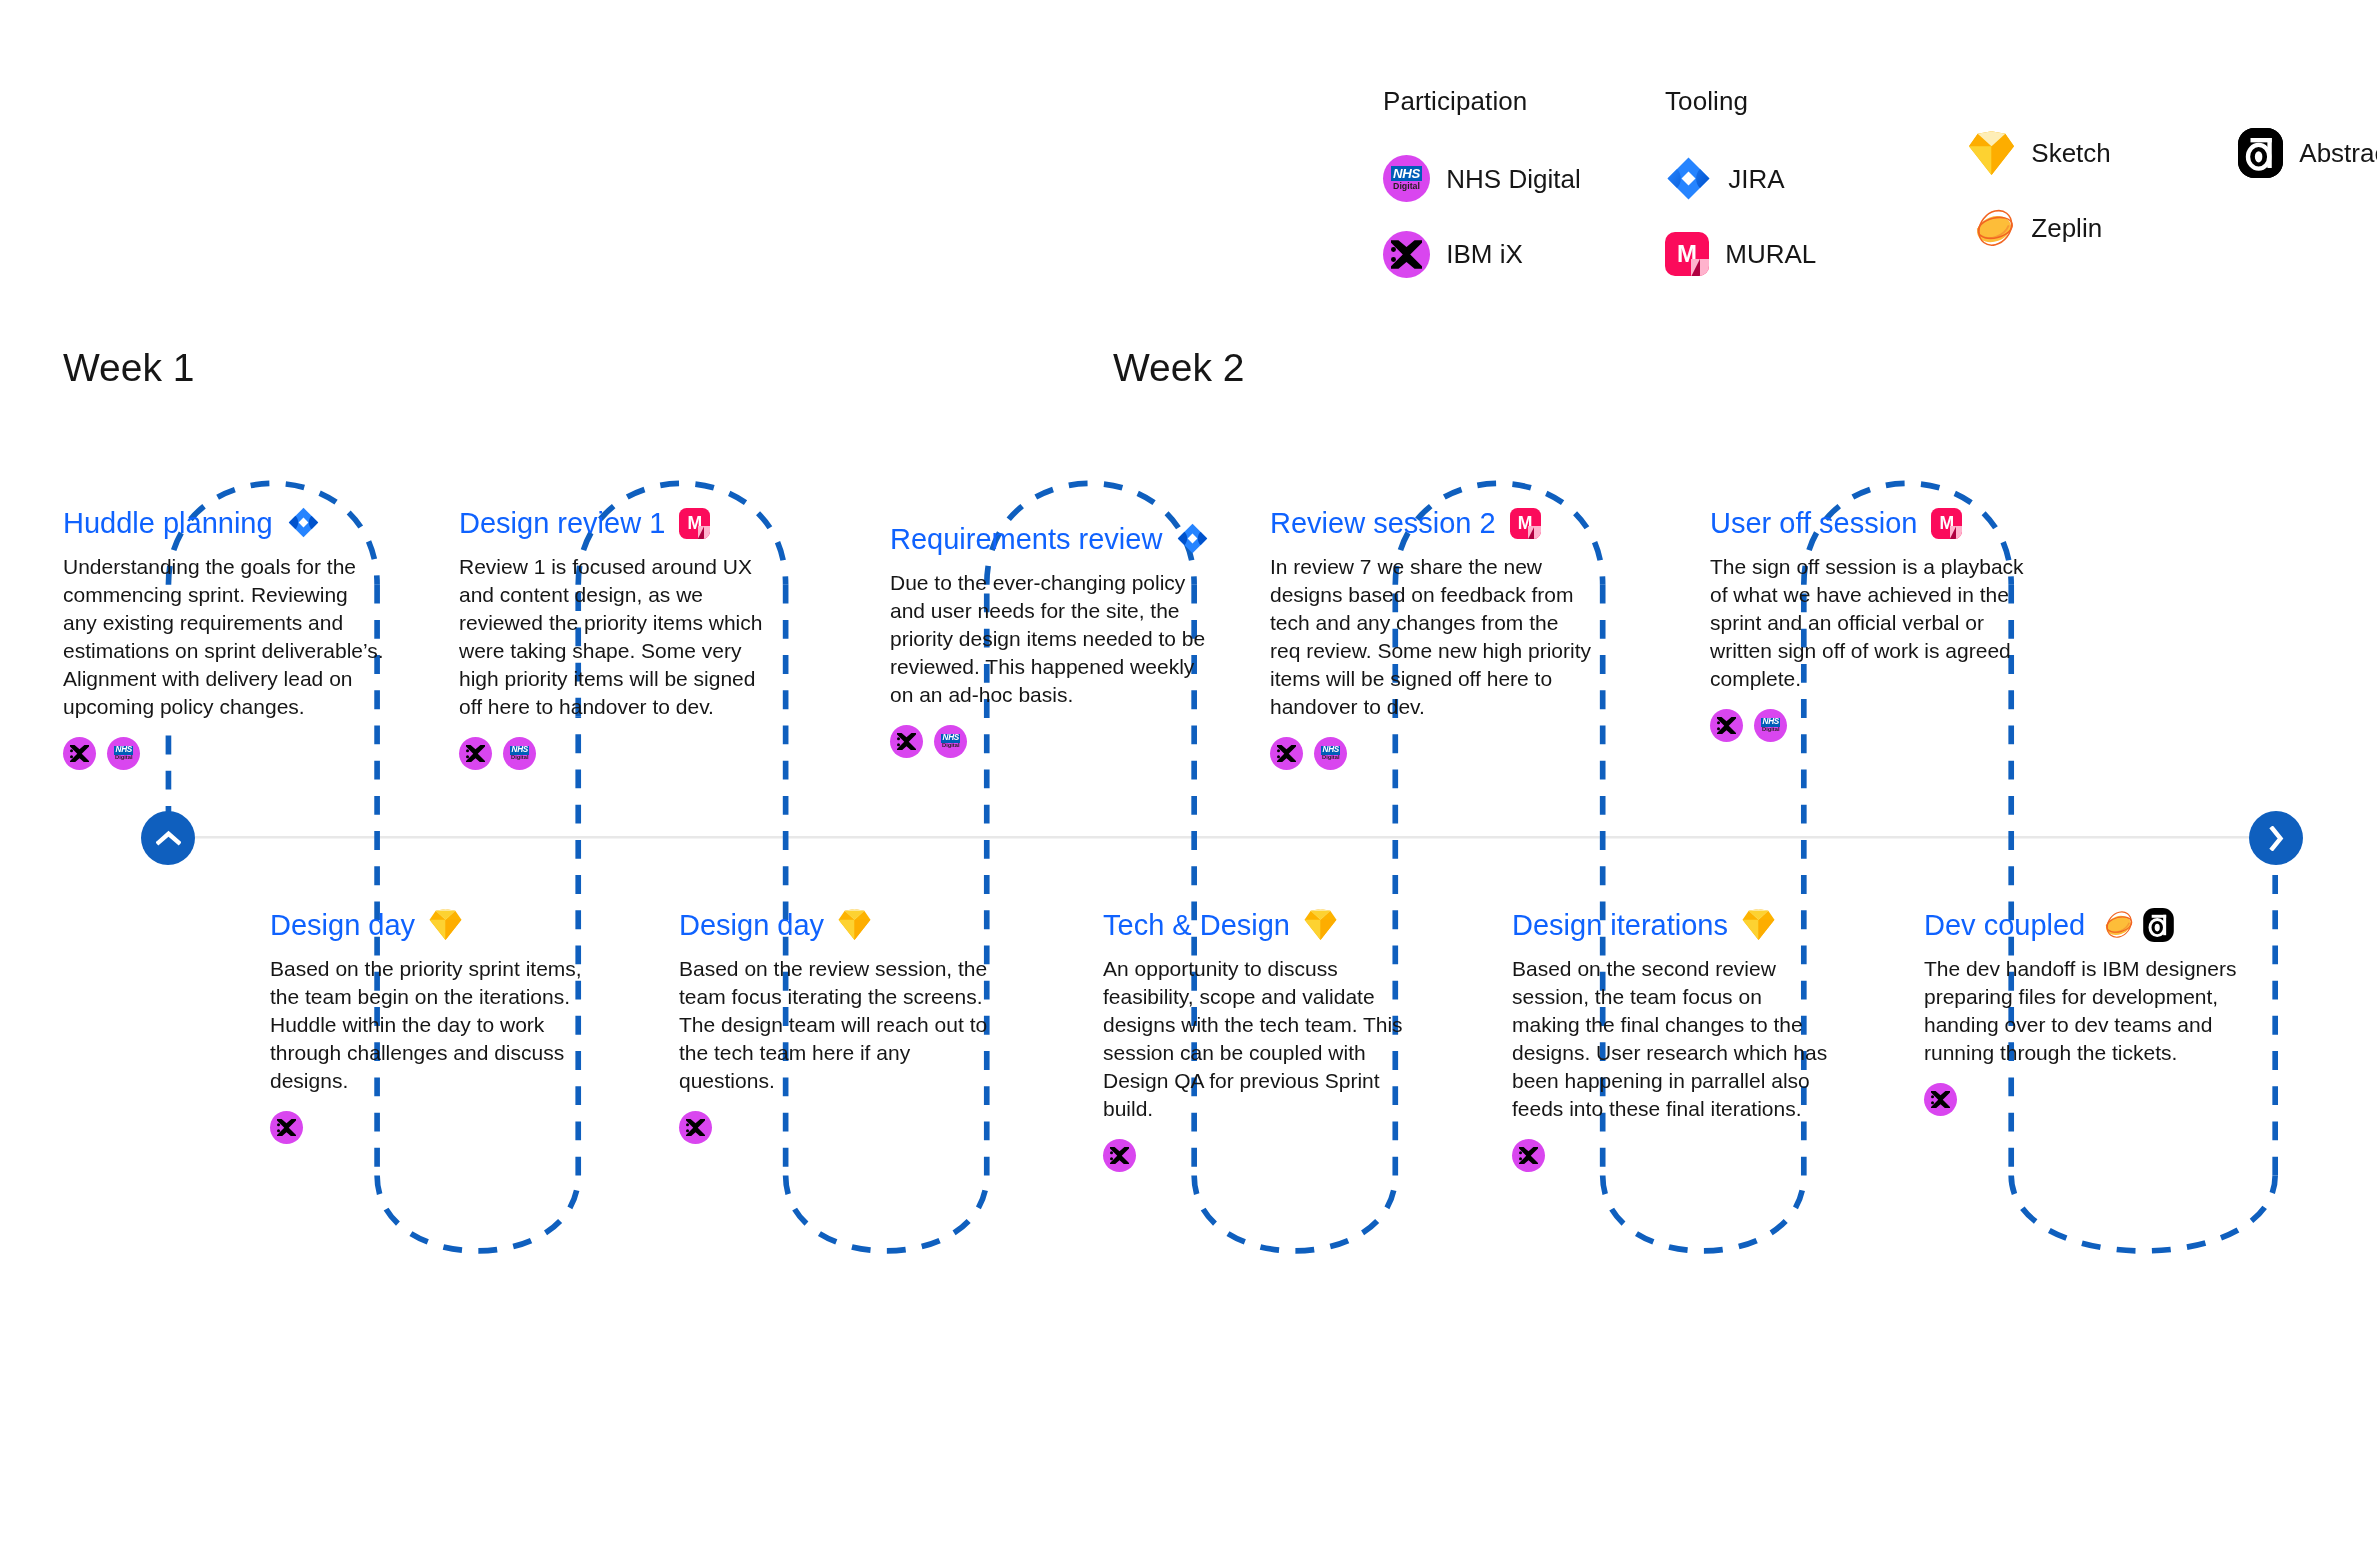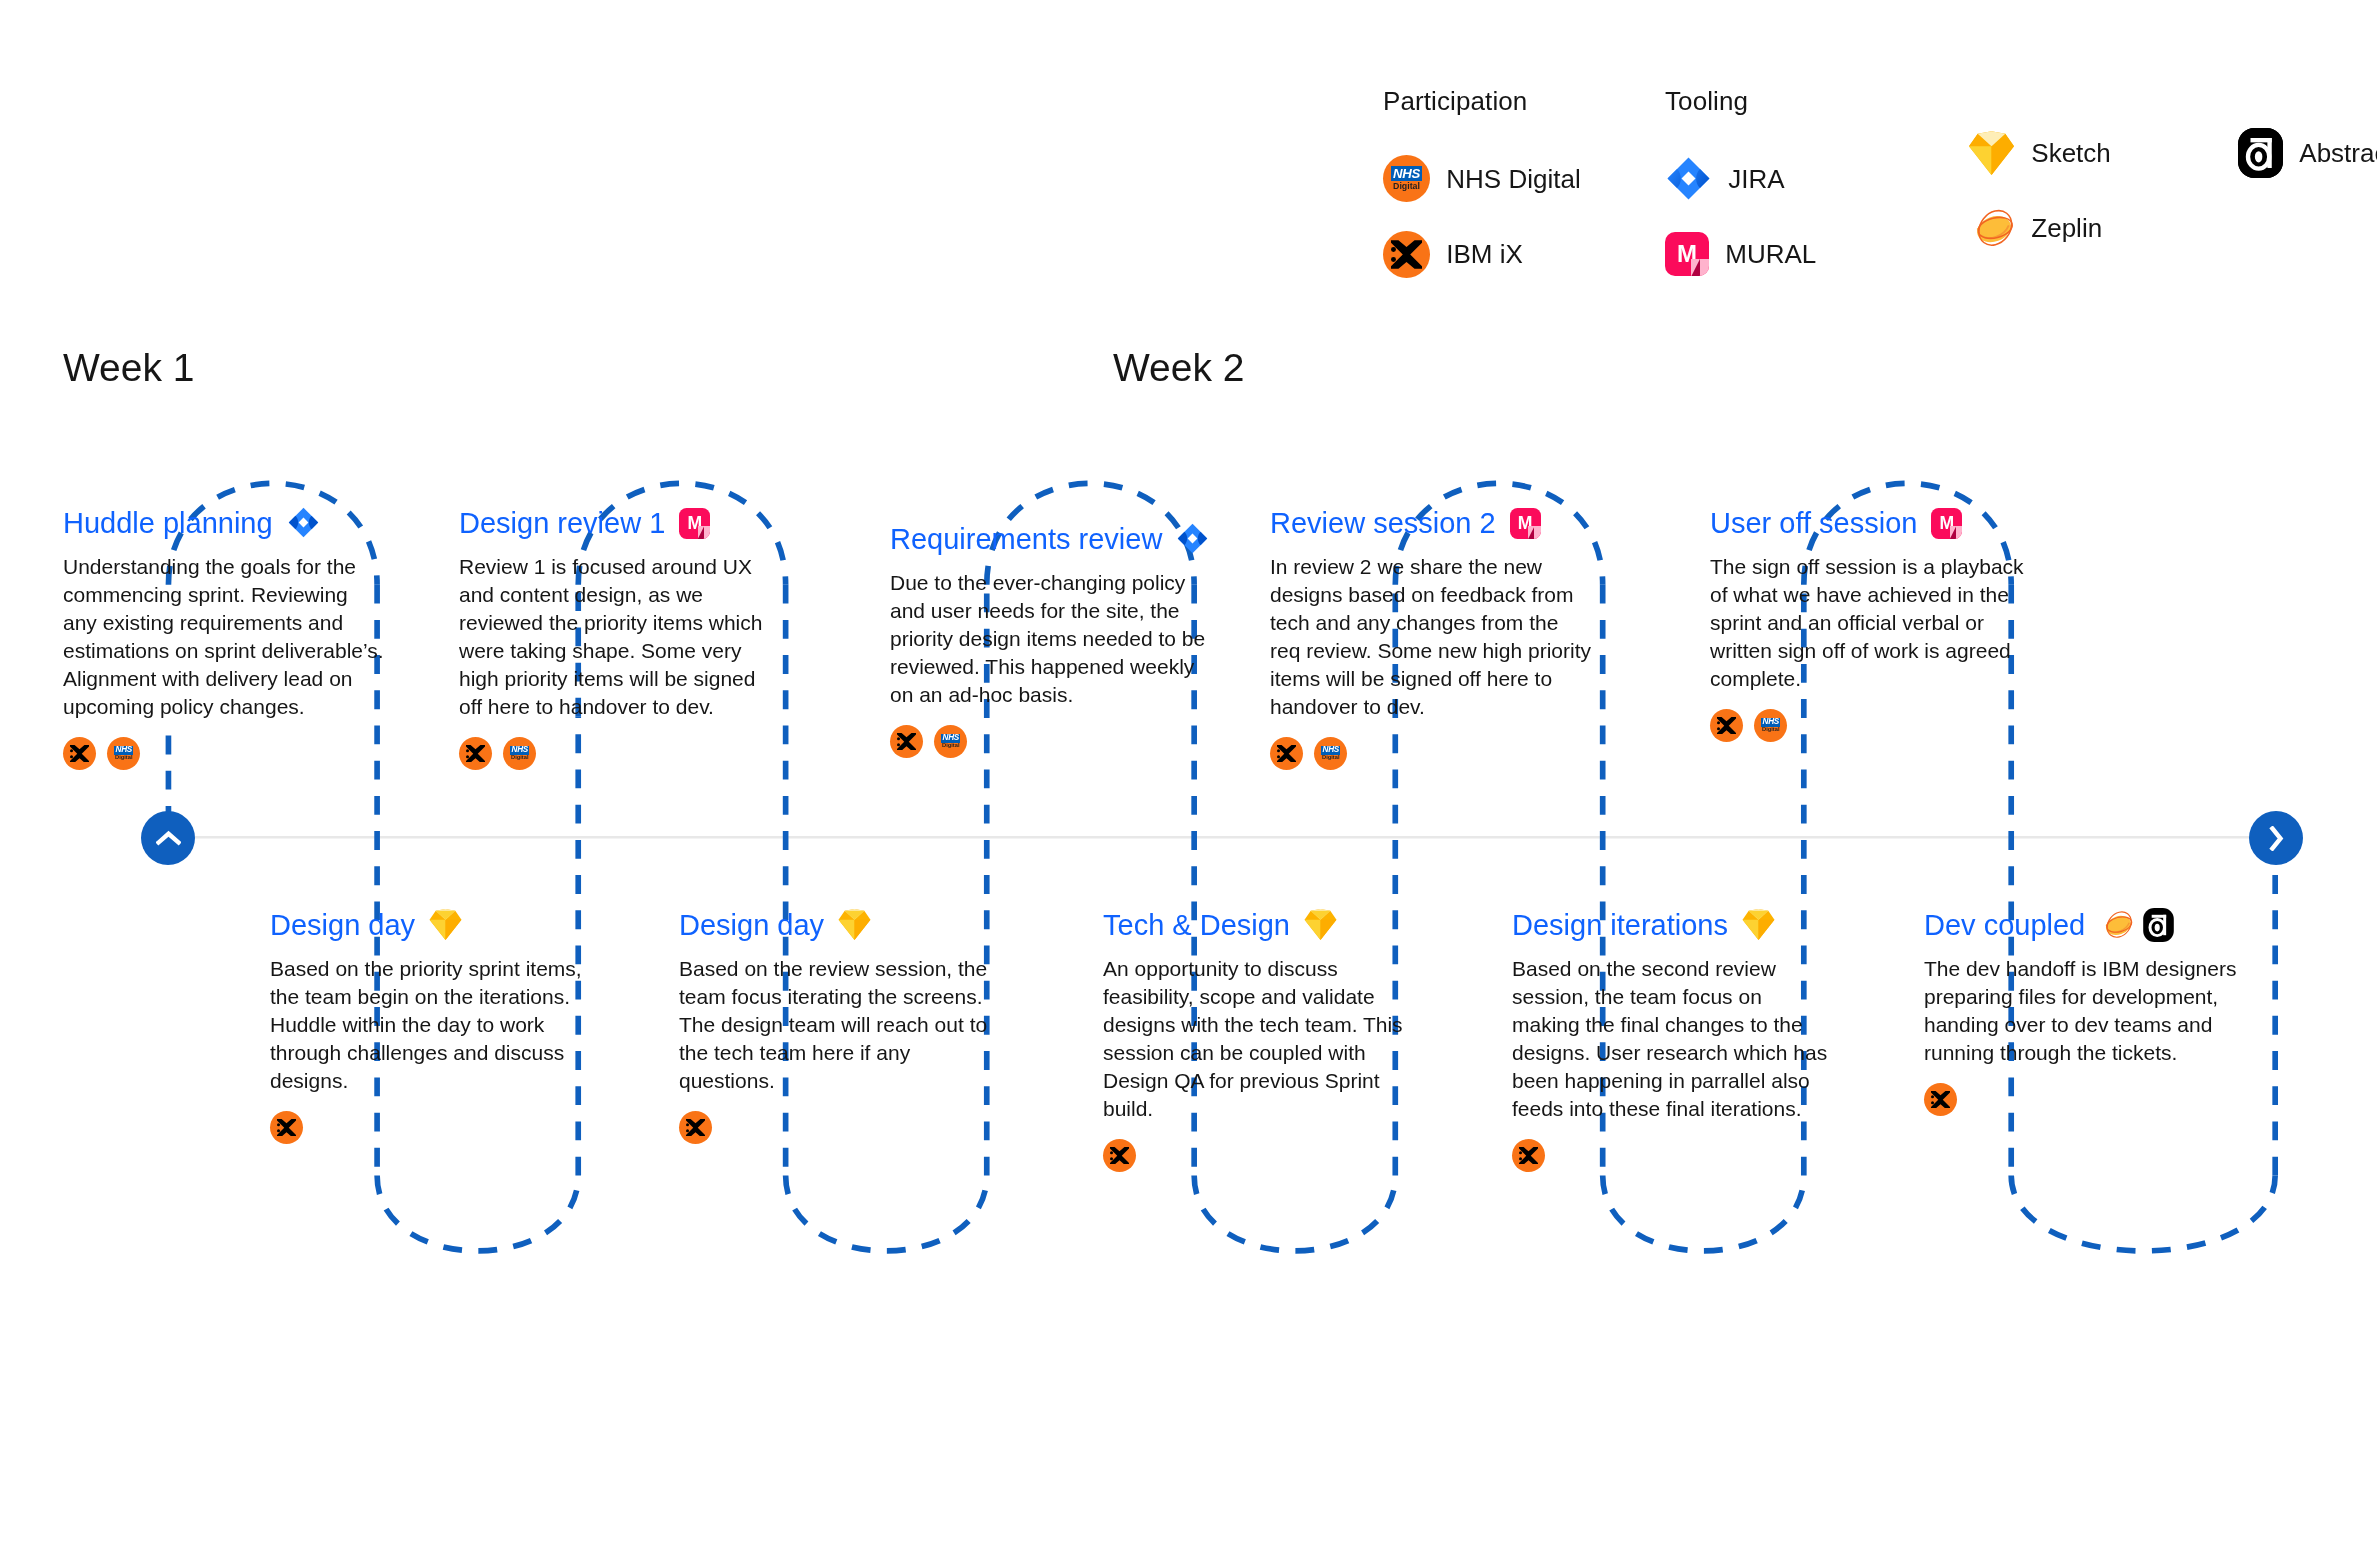--- a/index.html
+++ b/index.html
@@ -19,21 +19,21 @@
   .legend-title{
     font-size:26px;font-weight:400;color:#161616;letter-spacing:0.1px;
     line-height:1;margin:0 0 38px 0;white-space:nowrap;
   }
   .legend-item{display:flex;align-items:center;height:53px;margin-bottom:22.6px;}
   .legend-item .lbl{
     font-size:26px;color:#161616;white-space:nowrap;margin-left:16.3px;line-height:1;
   }
 
   
-  .chip{width:47px;height:47px;border-radius:50%;background:#f97316;
+  .chip{width:47px;height:47px;border-radius:50%;background:#d946ef;
         display:flex;align-items:center;justify-content:center;flex:0 0 auto;position:relative;}
   .chip.plain{background:transparent;}
 
   
   .nhs{width:35px;height:29px;display:flex;flex-direction:column;align-items:center;justify-content:center;}
   .nhs .bar{background:#005eb8;color:#fff;font-weight:700;font-style:italic;
             font-size:13.2px;line-height:13.2px;padding:0.6px 2.5px 1.3px 2.5px;letter-spacing:-0.3px;
             font-family:"Liberation Sans",sans-serif;}
   .nhs .sub{color:#231f20;font-weight:700;font-size:8.8px;line-height:9.4px;margin-top:0.6px;
             font-family:"Liberation Sans",sans-serif;}
@@ -414,21 +414,21 @@
     <div class="head">
       <span class="title">Review session 2</span>
       <span class="tool">
         <span class="mural" style="width:31px;height:31px;border-radius:7.5px;">
           <span class="m" style="font-size:17.6px;">M</span>
           <span class="fold" style="width:12.6px;height:12.6px;"></span>
           <span class="fold2" style="right:6.3px;width:6.3px;height:12.6px;"></span>
         </span>
       </span>
     </div>
-    <div class="body">In review 2 we share the new designs based on feedback from tech and any changes from the req review.  Some new high priority items will be signed off here to handover to dev.</div>
+    <div class="body">In review 7 we share the new designs based on feedback from tech and any changes from the req review.  Some new high priority items will be signed off here to handover to dev.</div>
     <div class="partic">
       <span class="chip">
         <svg width="19" height="17.6" viewBox="0 0 50 46">
           <polygon fill="#000" points="12,0 25,11 38,0 50,0 50,4 31,23 50,42 50,46 38,46 25,35 12,46 0,46 0,42 19,23 0,4 0,0"></polygon>
           <circle fill="#000" cx="4" cy="15" r="4"></circle>
             <circle fill="#000" cx="4" cy="31" r="4"></circle>
         </svg>
       </span>
       <span class="chip">
         <span class="nhs sm">

